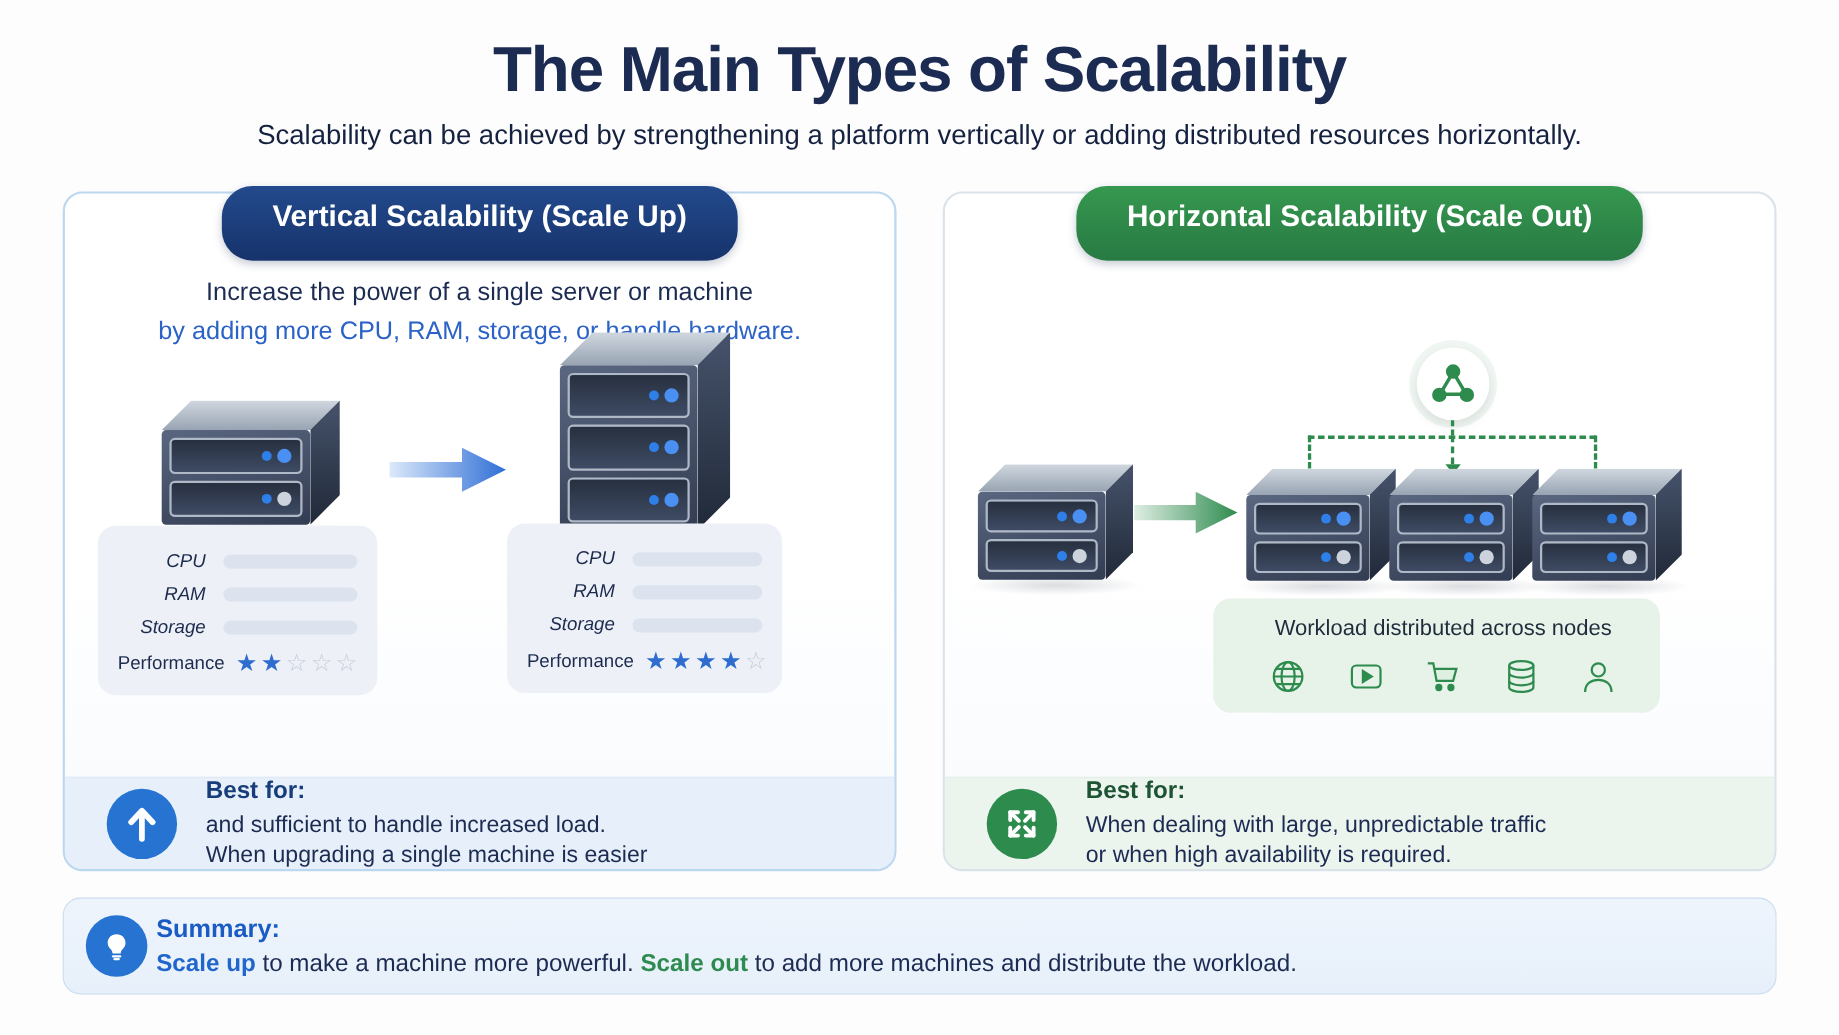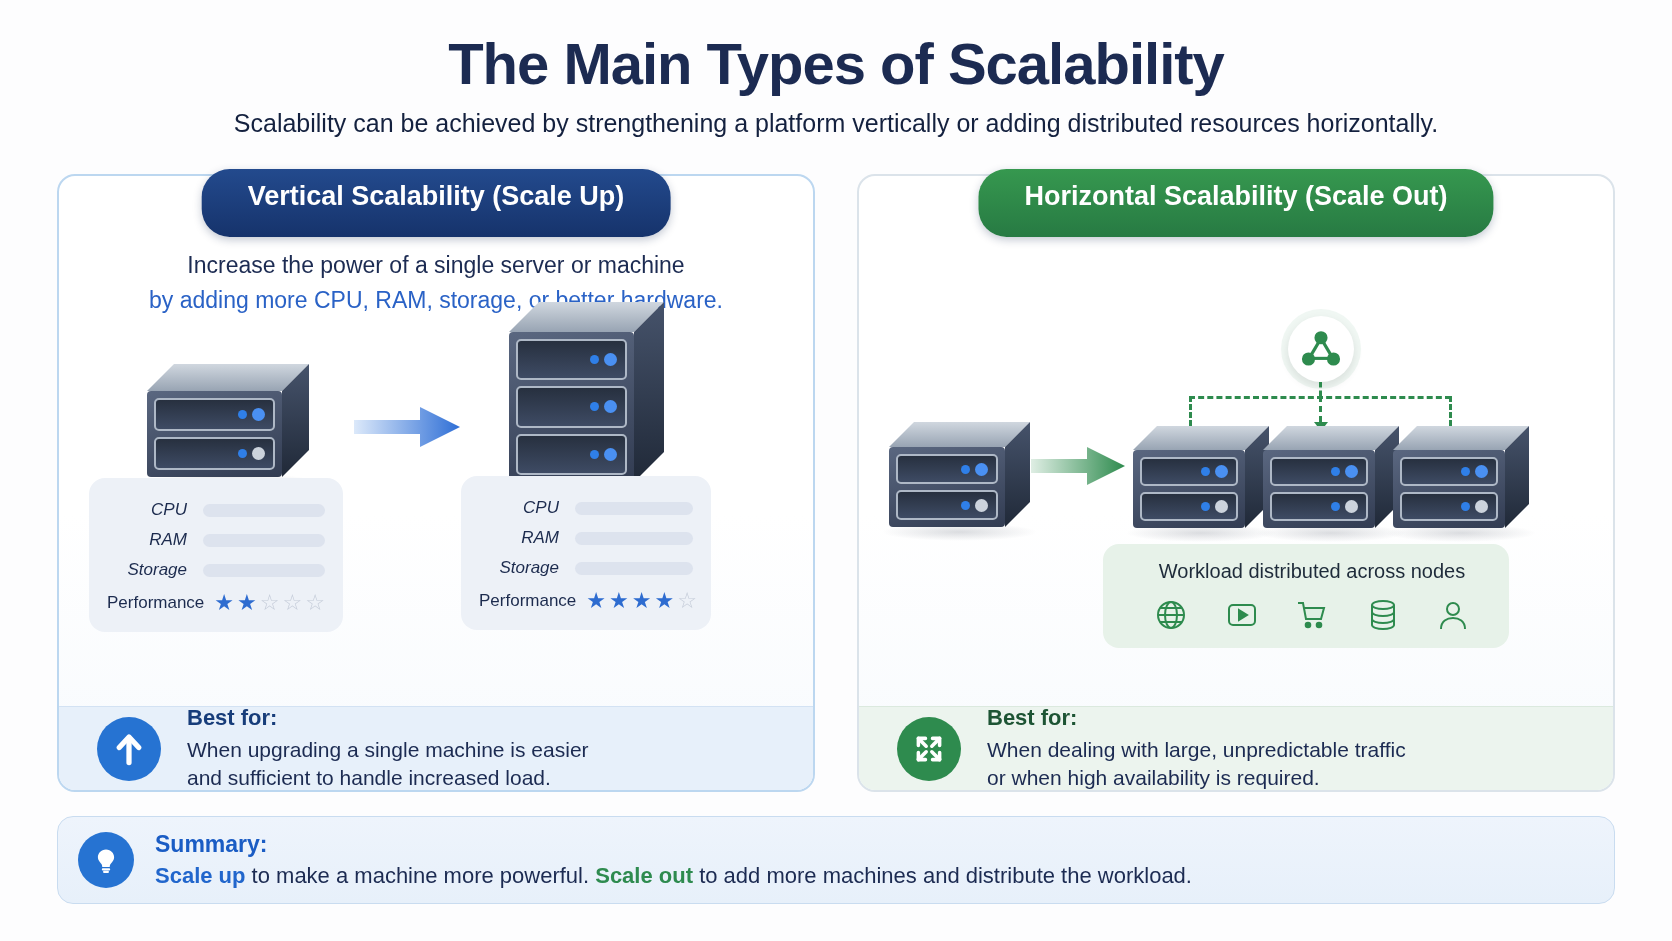--- a/index.html
+++ b/index.html
@@ -89,42 +89,42 @@
   .ci-blue  { background:#2673d2; }
   .ci-green { background:#2e8b4e; }
   .bf-heading { font-size:22px; font-weight:700; margin-bottom:5px; }
   .bf-heading.blue  { color:#173d7a; }
   .bf-heading.green { color:#1d5434; }
   .bf-line { font-size:21px; color:#1c2b52; line-height:1.32; }
 
   
   .summary { position:relative; margin:24px 57px 0; height:88px; border-radius:16px;
     background:linear-gradient(180deg,#eef4fc,#e7f0fa); border:1.5px solid #c9dcf0;
-    display:flex; align-items:center; padding-left:20px; gap:21px; }
+    display:flex; align-items:center; padding-left:20px; gap:8px; }
   .summary-heading { font-size:23px; font-weight:700; color:#1a5cc4; margin-bottom:5px; }
   .summary-line { font-size:22px; color:#1c2b52; }
   .summary-line .su { color:#2166cc; font-weight:700; }
   .summary-line .so { color:#2e8b4f; font-weight:700; }
 </style>
 </head>
 <body>
 
 <div class="page">
 
   <h1 class="title">The Main Types of Scalability</h1>
   <p class="subtitle">Scalability can be achieved by strengthening a platform vertically or adding distributed resources horizontally.</p>
 
   <div class="panels">
 
     <section class="panel panel-v">
       <div class="badge badge-blue">Vertical Scalability (Scale Up)</div>
 
       <p class="desc">
         <span class="l1">Increase the power of a single server or machine</span><br>
-        <span class="l2-blue">by adding more CPU, RAM, storage, or better hardware.</span>
+        <span class="l2-blue">by adding more CPU, RAM, storage, or handle hardware.</span>
       </p>
 
       <div class="srv" style="--w:135px;--h:86px;--d:27px; left:88px; top:188px;">
         <div class="srv-shadow"></div>
         <div class="srv-top"></div>
         <div class="srv-side"></div>
         <div class="srv-front">
           <div class="bay">
               <i class="led"></i>
               <i class="led led-lg"></i>
@@ -218,22 +218,22 @@
 
       <div class="panel-footer footer-blue">
         <div class="circle-icon ci-blue">
           <svg width="36" height="36" viewBox="0 0 48 48" fill="none" stroke="#ffffff" stroke-width="7" stroke-linecap="round" stroke-linejoin="round">
             <path d="M24 42 V10"></path>
               <path d="M11 22 L24 8 L37 22"></path>
           </svg>
         </div>
         <div>
           <div class="bf-heading blue">Best for:</div>
+          <div class="bf-line">and sufficient to handle increased load.</div>
           <div class="bf-line">When upgrading a single machine is easier</div>
-          <div class="bf-line">and sufficient to handle increased load.</div>
         </div>
       </div>
     </section>
 
     <section class="panel panel-h">
       <div class="badge badge-green">Horizontal Scalability (Scale Out)</div>
 
 
       <div class="net-circle" style="left:429px; top:140px;">
         <svg width="40" height="38" viewBox="0 0 64 58">

